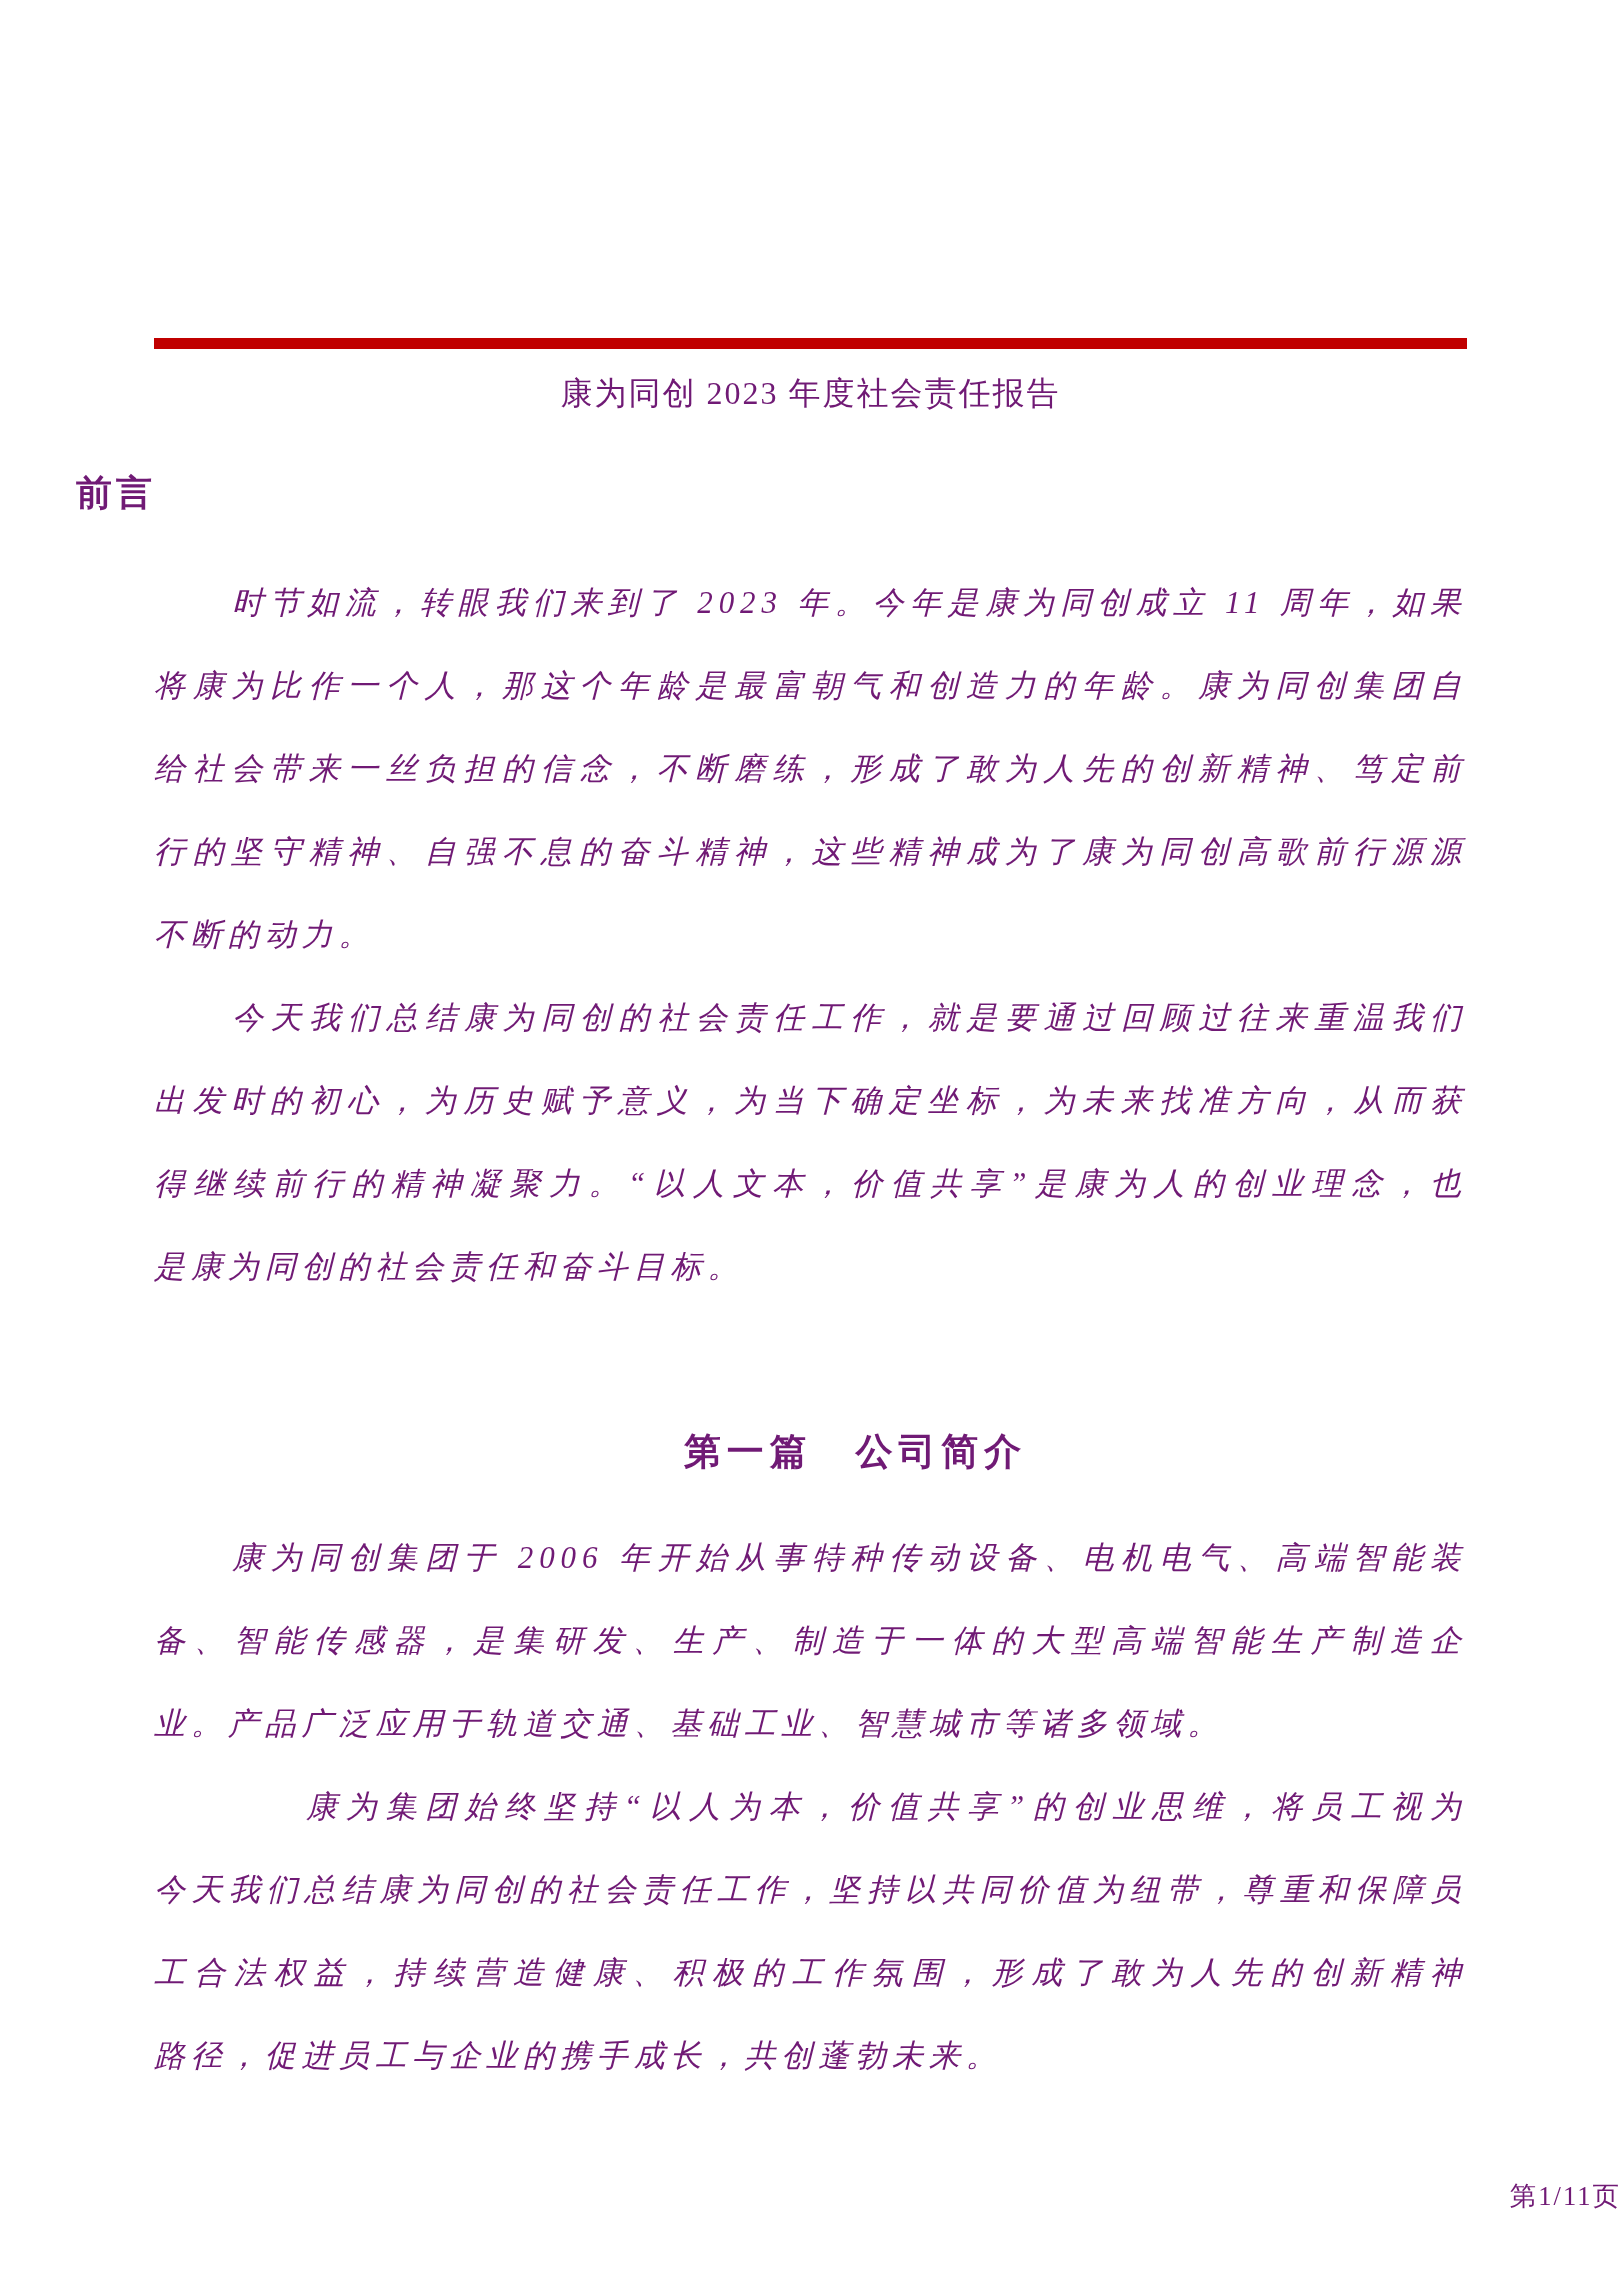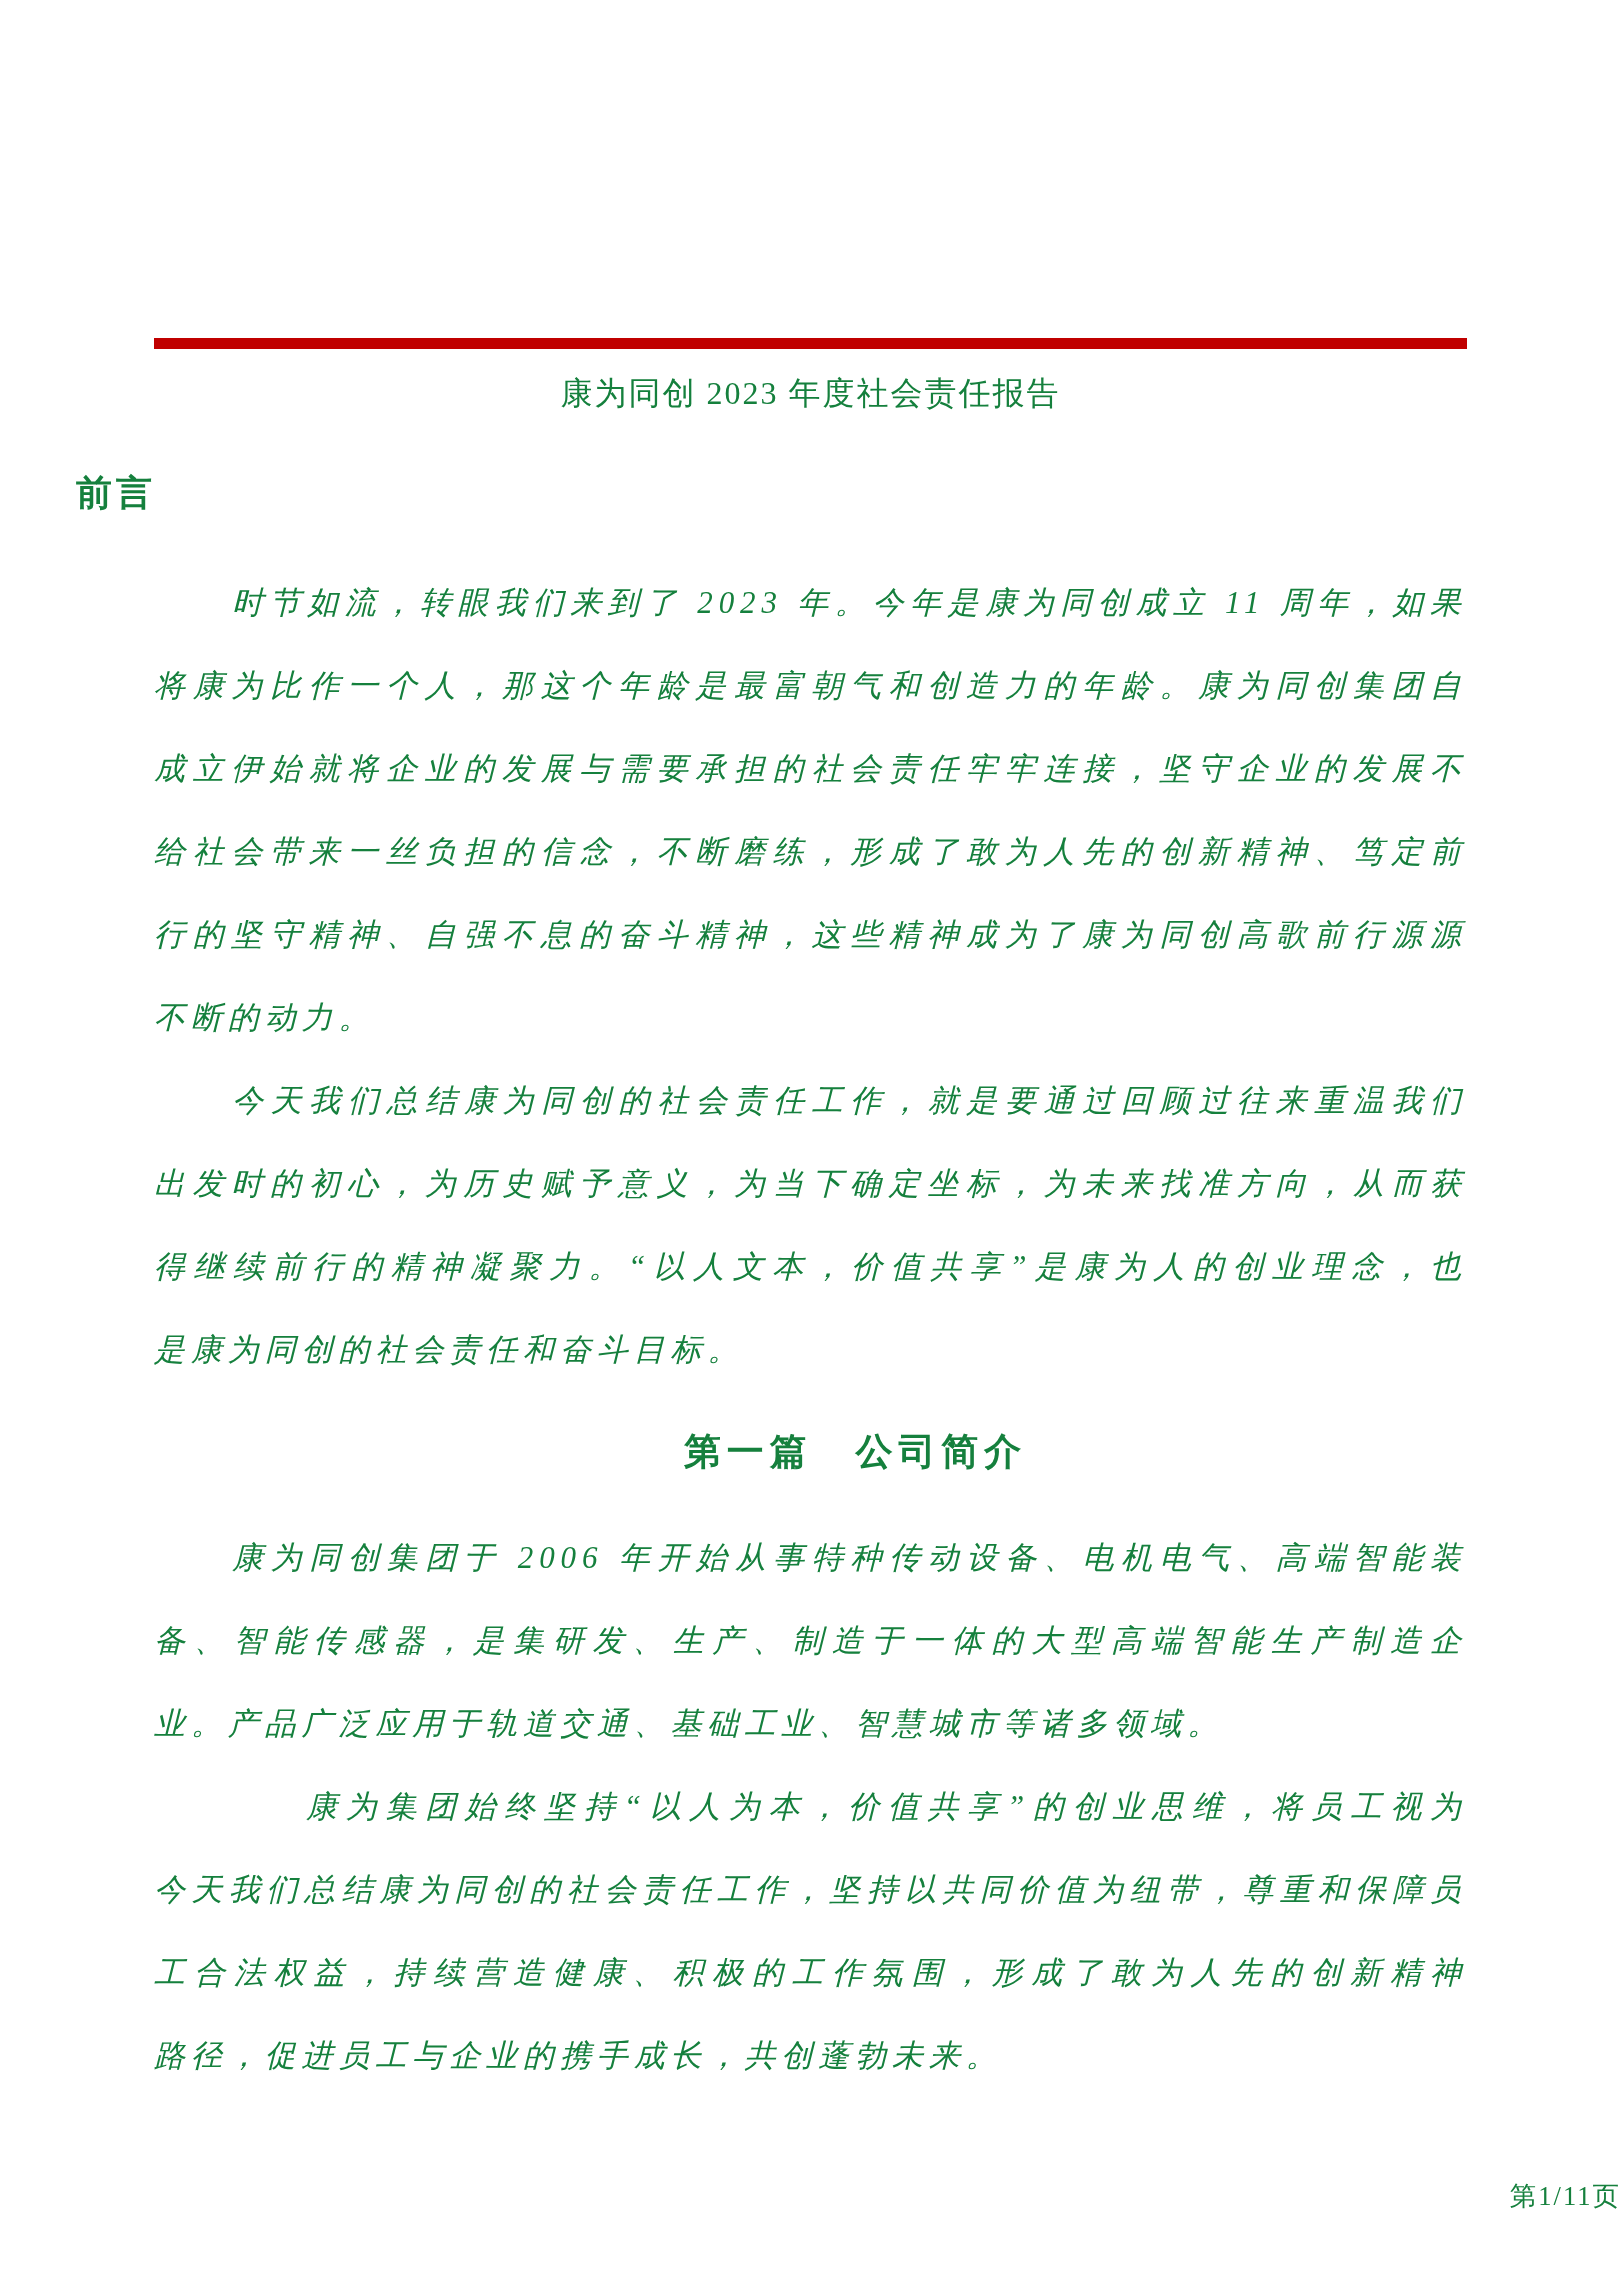--- a/index.html
+++ b/index.html
@@ -2,21 +2,21 @@
 <html><head>
 <meta charset="utf-8">
 <style>
   html,body{margin:0;padding:0;background:#888;}
   .page{
     position:relative;
     width:1621px;height:2293px;
     margin:0 auto;
     background:#ffffff;
     font-family:"Liberation Serif","DejaVu Serif",serif;
-    color:#15803d;
+    color:#701a75;
     overflow:hidden;
   }
   .rule{
     position:absolute;left:154px;top:338px;
     width:1313px;height:10.8px;
     background:#c00000;
   }
   .doc-title{
     position:absolute;left:0;top:369px;width:100%;
     text-align:center;
@@ -61,21 +61,20 @@
   <div class="rule" style="background: rgb(192, 0, 0);"></div>
 
   <div class="doc-title">康为同创 2023 年度社会责任报告</div>
 
   <div class="h-preface">前言</div>
 
   <div class="body-block block-1">
     <div>
       <div class="line fill indent-2">时节如流，转眼我们来到了 2023 年。今年是康为同创成立 11 周年，如果</div>
       <div class="line fill">将康为比作一个人，那这个年龄是最富朝气和创造力的年龄。康为同创集团自</div>
-      <div class="line fill">成立伊始就将企业的发展与需要承担的社会责任牢牢连接，坚守企业的发展不</div>
       <div class="line fill">给社会带来一丝负担的信念，不断磨练，形成了敢为人先的创新精神、笃定前</div>
       <div class="line fill">行的坚守精神、自强不息的奋斗精神，这些精神成为了康为同创高歌前行源源</div>
       <div class="line last">不断的动力。</div>
     </div>
     <div>
       <div class="line fill indent-2">今天我们总结康为同创的社会责任工作，就是要通过回顾过往来重温我们</div>
       <div class="line fill">出发时的初心，为历史赋予意义，为当下确定坐标，为未来找准方向，从而获</div>
       <div class="line fill">得继续前行的精神凝聚力。“以人文本，价值共享”是康为人的创业理念，也</div>
       <div class="line last">是康为同创的社会责任和奋斗目标。</div>
     </div>

